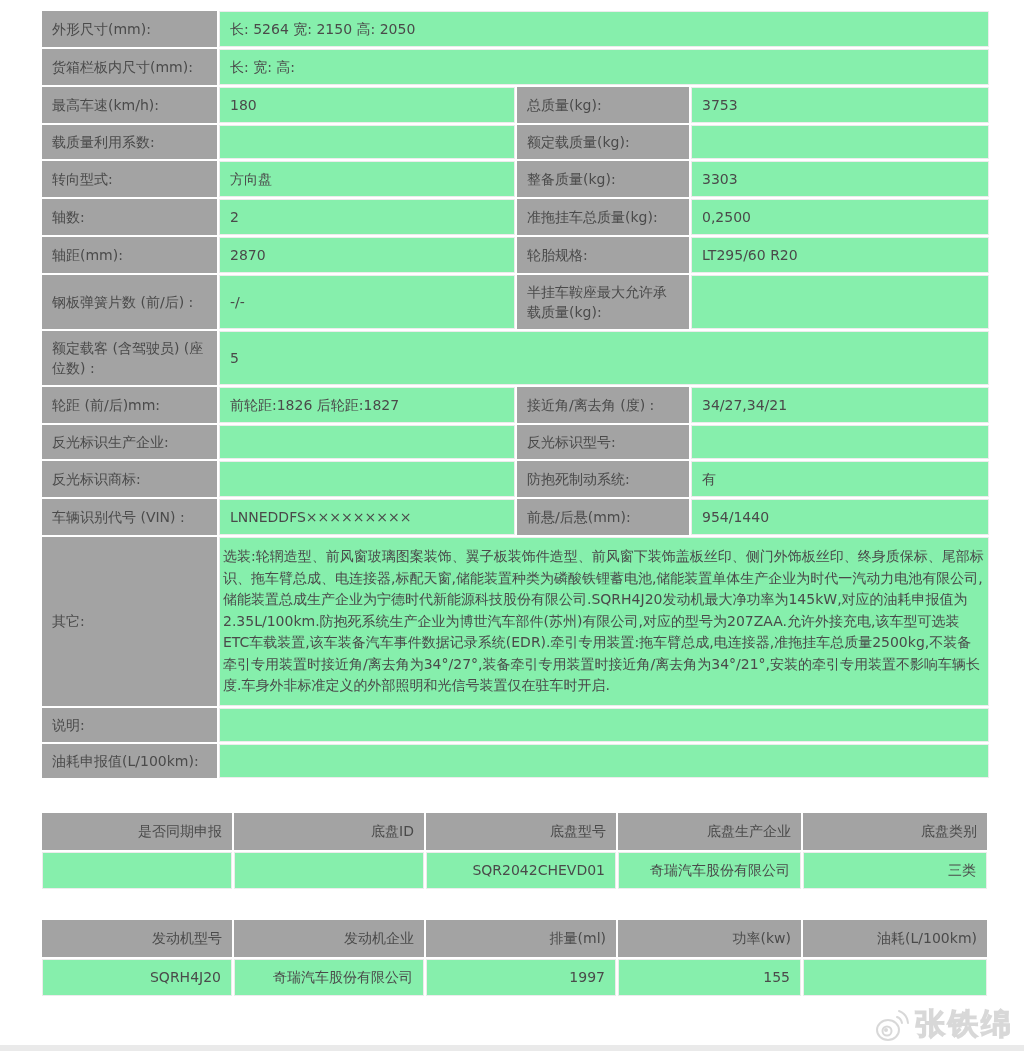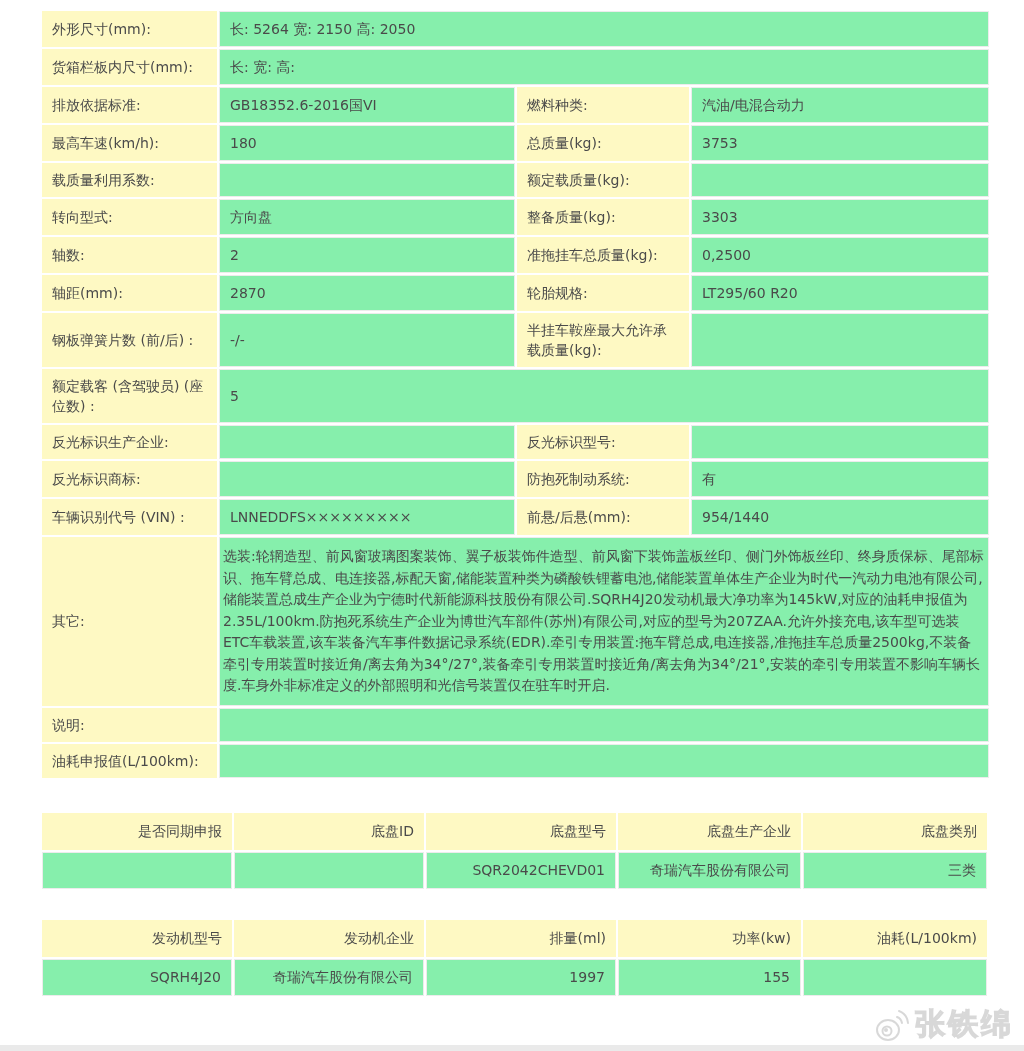--- a/index.html
+++ b/index.html
@@ -3,21 +3,21 @@
 <meta charset="utf-8">
 <style>
   * { box-sizing: border-box; margin: 0; padding: 0; }
   html, body { width: 1024px; height: 1051px; background: #ffffff; overflow: hidden;
     font-family: "DejaVu Sans", "Liberation Sans", sans-serif; }
   .page { position: relative; width: 1024px; height: 1051px; padding: 9px 0 0 40px; }
 
   table { border-collapse: separate; border-spacing: 2px; table-layout: fixed; width: 947px; }
   td, th { font-size: 14px; color: #4a4a4a; font-weight: normal; text-align: left;
     padding: 7px 10px; vertical-align: middle; line-height: 20px; overflow: hidden; }
-  td.lbl, th.lbl { background: #fef9c3; }
+  td.lbl, th.lbl { background: #a3a3a3; }
   td.val { background: #86efac; border: 1px solid #ececec; }
   .t1 col.c-lbl1 { width: 175px; } .t1 col.c-val1 { width: 296px; }
   .t1 col.c-lbl2 { width: 172px; } .t1 col.c-val2 { width: 298px; }
   td.big { line-height: 21.5px; padding: 8px 3px; }
   .gap1 { height: 31px; } .gap2 { height: 27px; }
   .t5 col { width: 190px; } .t5 col.c4 { width: 183px; } .t5 col.c5 { width: 184px; }
   .t5 td, .t5 th { height: 37px; text-align: right; }
 
   .watermark { position: absolute; right: 10px; bottom: 6px; display: flex; align-items: center;
     gap: 4px; opacity: 0.85; pointer-events: none; }
@@ -41,26 +41,20 @@
     <tbody>
         <tr>
       <td class="lbl">外形尺寸(mm):</td>
       <td class="val" colspan="3">长: 5264 宽: 2150 高: 2050</td>
     </tr>
     <tr>
       <td class="lbl">货箱栏板内尺寸(mm):</td>
       <td class="val" colspan="3">长: 宽: 高:</td>
     </tr>
     <tr>
-      <td class="lbl">排放依据标准:</td>
-      <td class="val">GB18352.6-2016国VI</td>
-      <td class="lbl">燃料种类:</td>
-      <td class="val">汽油/电混合动力</td>
-    </tr>
-    <tr>
       <td class="lbl">最高车速(km/h):</td>
       <td class="val">180</td>
       <td class="lbl">总质量(kg):</td>
       <td class="val">3753</td>
     </tr>
     <tr>
       <td class="lbl">载质量利用系数:</td>
       <td class="val"></td>
       <td class="lbl">额定载质量(kg):</td>
       <td class="val"></td>
@@ -85,20 +79,26 @@
     </tr>
     <tr>
       <td class="lbl">钢板弹簧片数 (前/后) :</td>
       <td class="val">-/-</td>
       <td class="lbl">半挂车鞍座最大允许承载质量(kg):</td>
       <td class="val"></td>
     </tr>
     <tr>
       <td class="lbl">额定载客 (含驾驶员) (座位数) :</td>
       <td class="val" colspan="3">5</td>
+    </tr>
+    <tr>
+      <td class="lbl">轮距 (前/后)mm:</td>
+      <td class="val">前轮距:1826 后轮距:1827</td>
+      <td class="lbl">接近角/离去角 (度) :</td>
+      <td class="val">34/27,34/21</td>
     </tr>
     <tr>
       <td class="lbl">反光标识生产企业:</td>
       <td class="val"></td>
       <td class="lbl">反光标识型号:</td>
       <td class="val"></td>
     </tr>
     <tr>
       <td class="lbl">反光标识商标:</td>
       <td class="val"></td>

